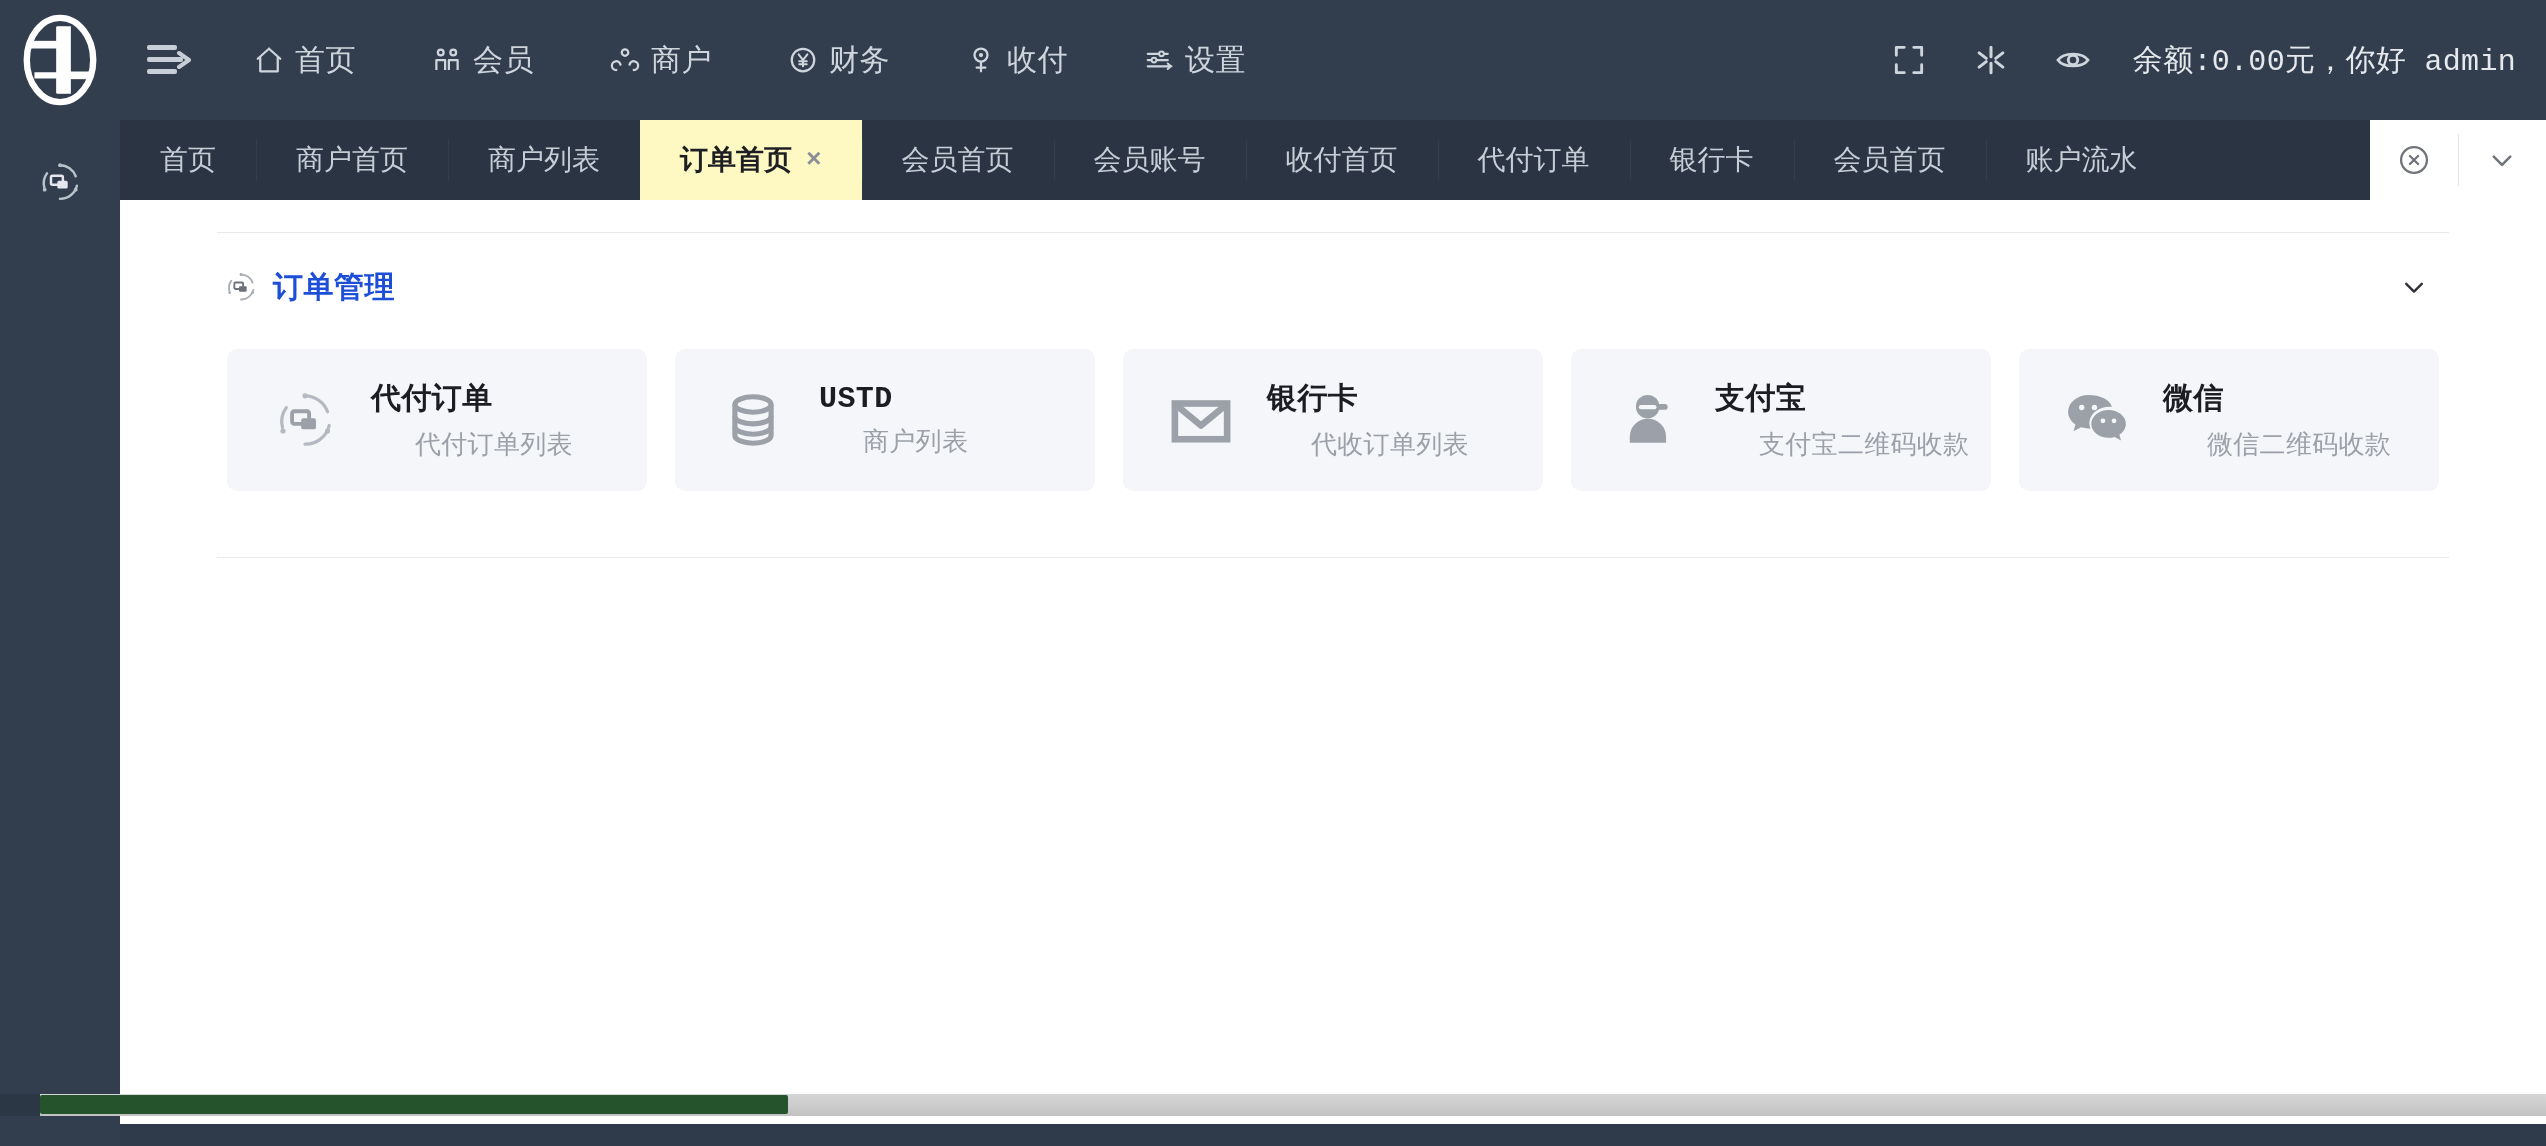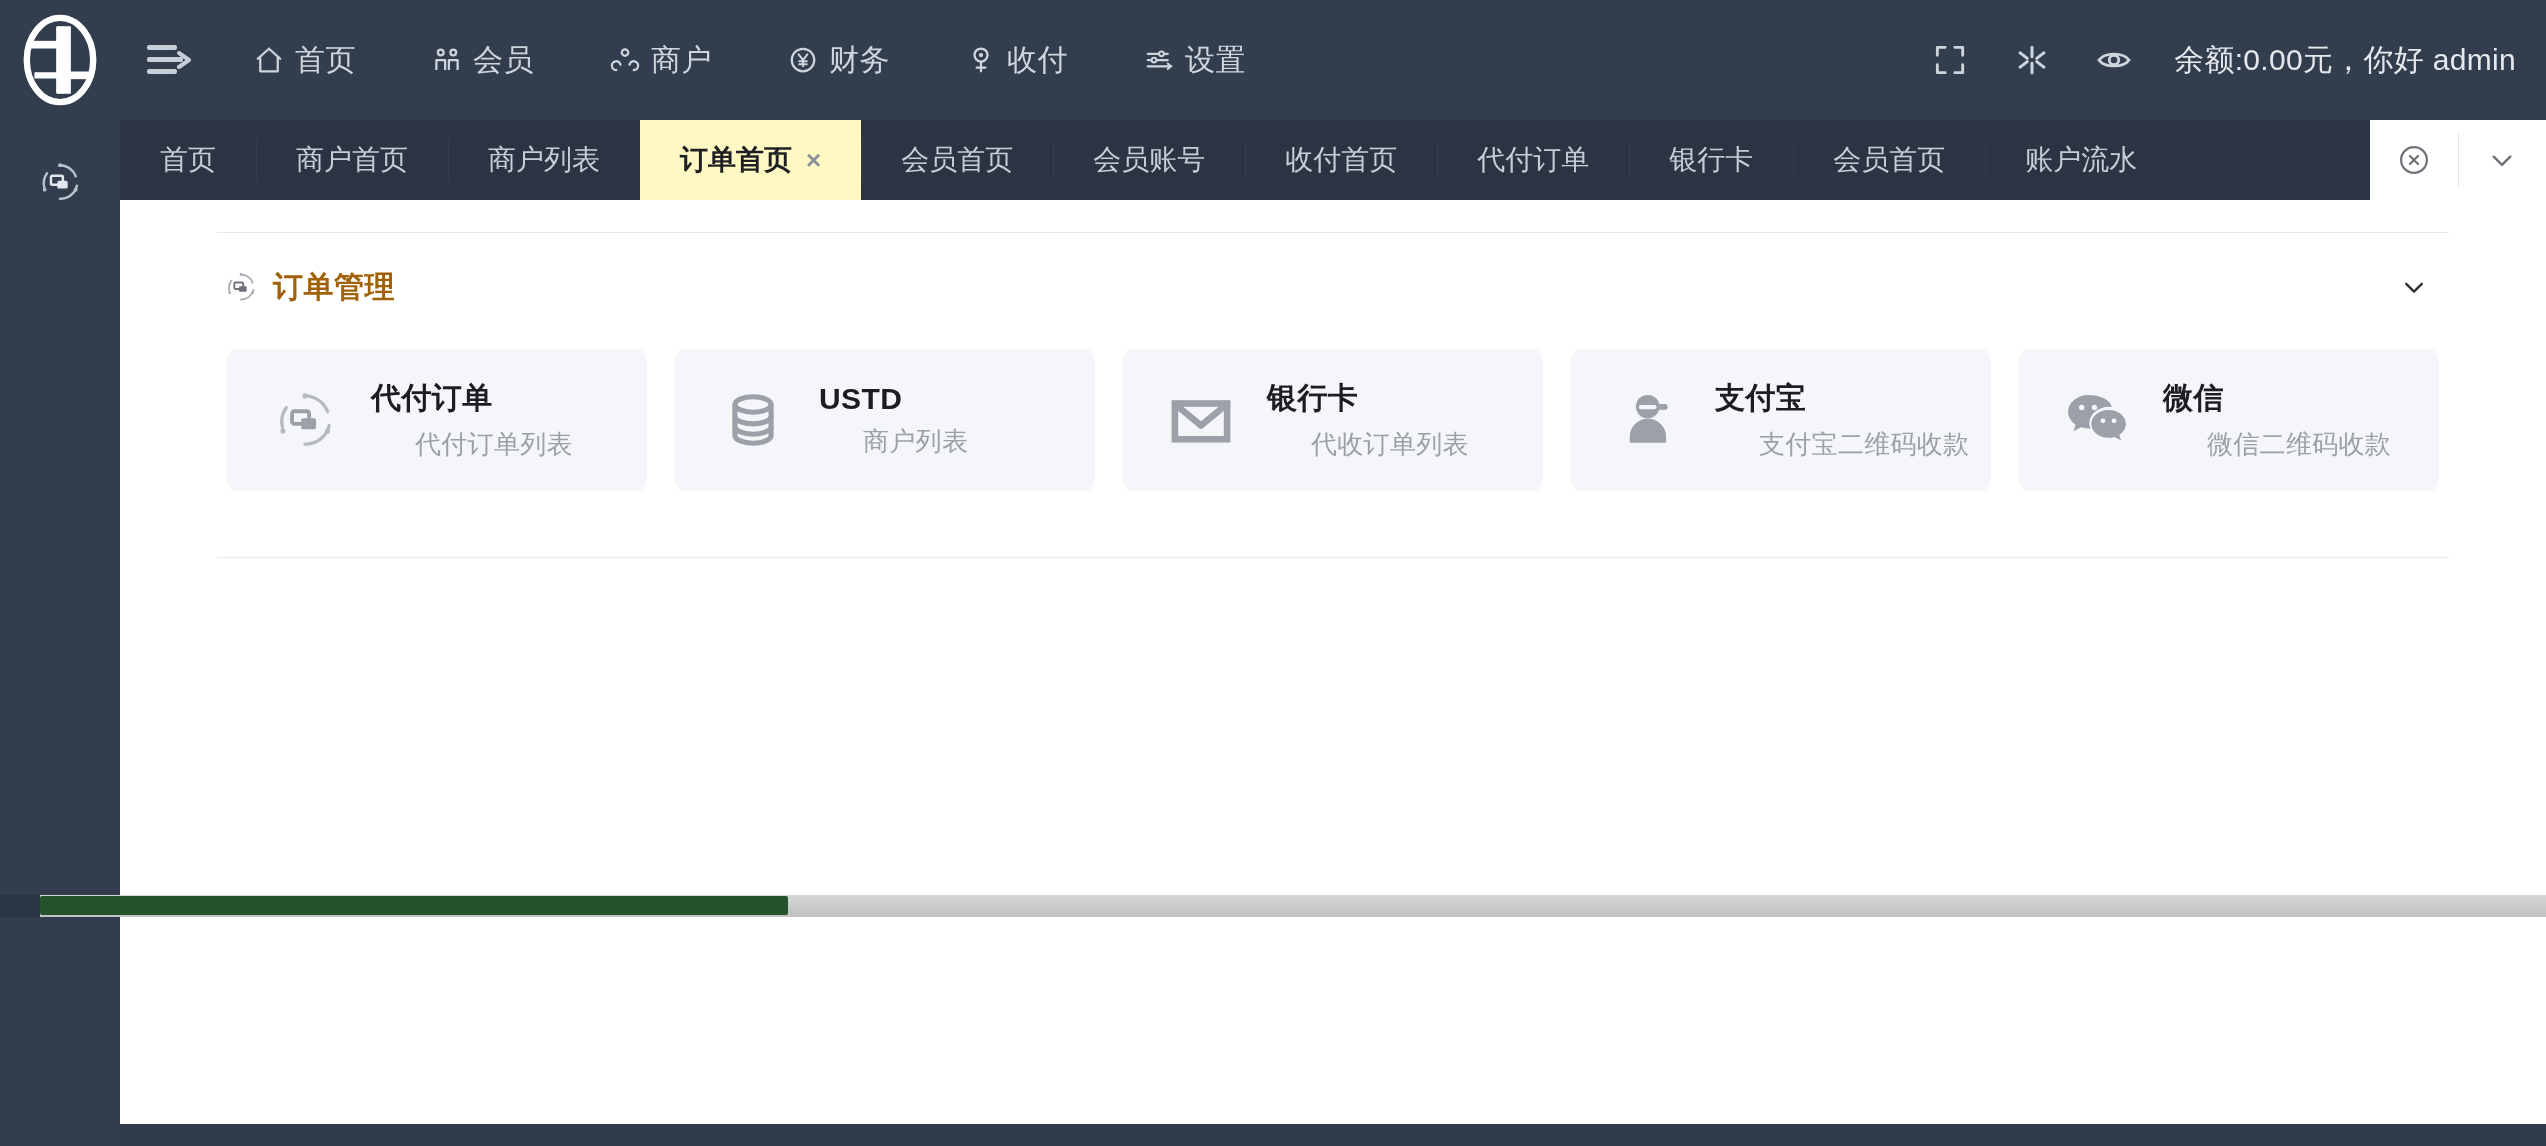--- a/index.html
+++ b/index.html
@@ -6,22 +6,23 @@
   html, body {
     width: 2546px;
     height: 1146px;
     overflow: hidden;
     font-family: "Liberation Sans", "DejaVu Sans", sans-serif;
     background: #2f3a4b;
   }
   .app {
     position: relative;
     width: 2546px;
-    height: 917px;
+    height: 1116px;
     background: #323e4e;
+    font-family: Liberation Mono, monospace;
   }
 
   
   .topbar {
     position: absolute;
     top: 0; left: 0;
     width: 2546px;
     height: 120px;
     background: #323e4e;
     display: flex;
@@ -203,21 +204,21 @@
     padding: 0 12px 0 6px;
   }
   .section-icon {
     width: 36px; height: 36px;
     margin-right: 14px;
     display: flex; align-items: center; justify-content: center;
   }
   .section-title {
     font-size: 30px;
     font-weight: bold;
-    color: #a16207;
+    color: #1d4ed8;
     letter-spacing: 0.5px;
   }
   .section-collapse {
     margin-left: auto;
     width: 46px; height: 46px;
     display: flex; align-items: center; justify-content: center;
     cursor: pointer;
   }
   .cards {
     display: flex;

